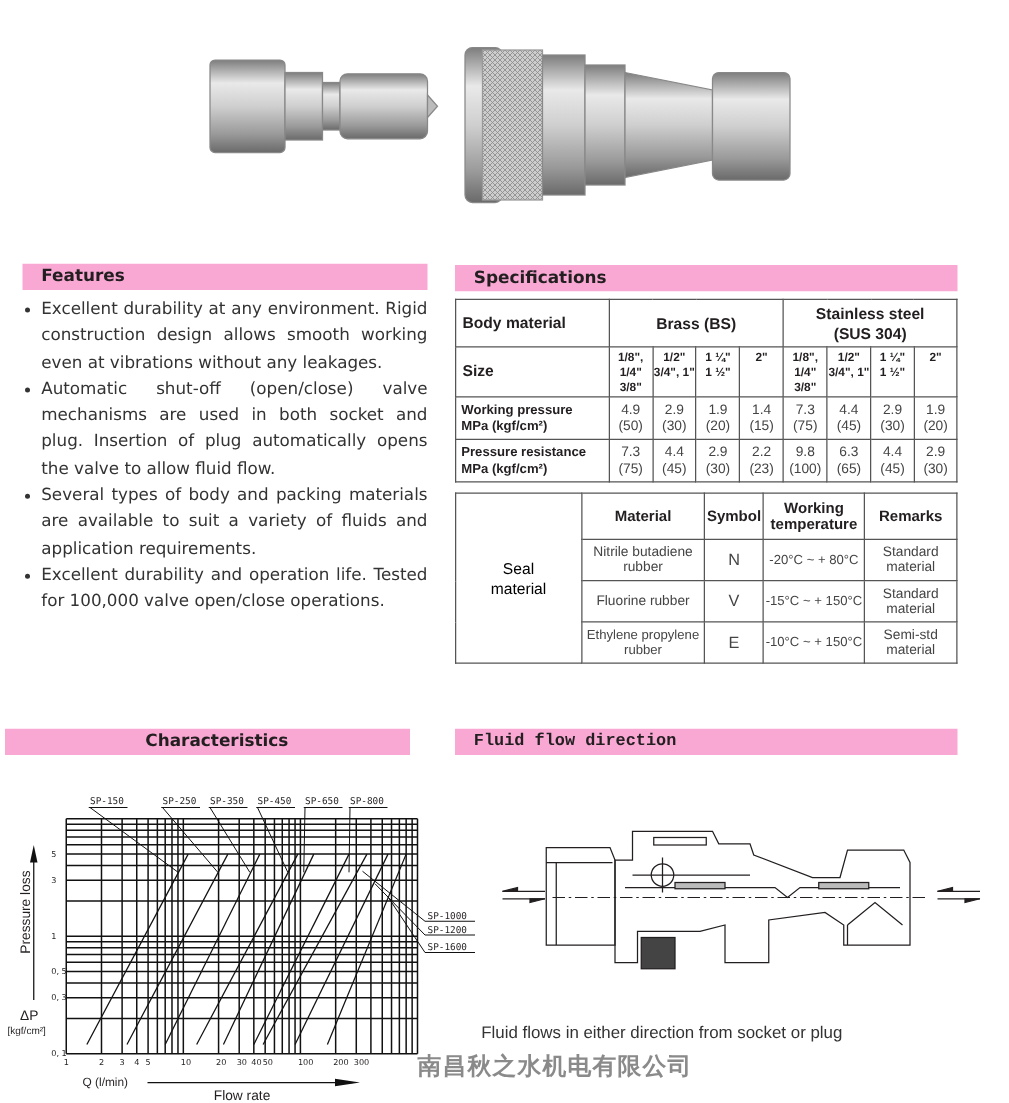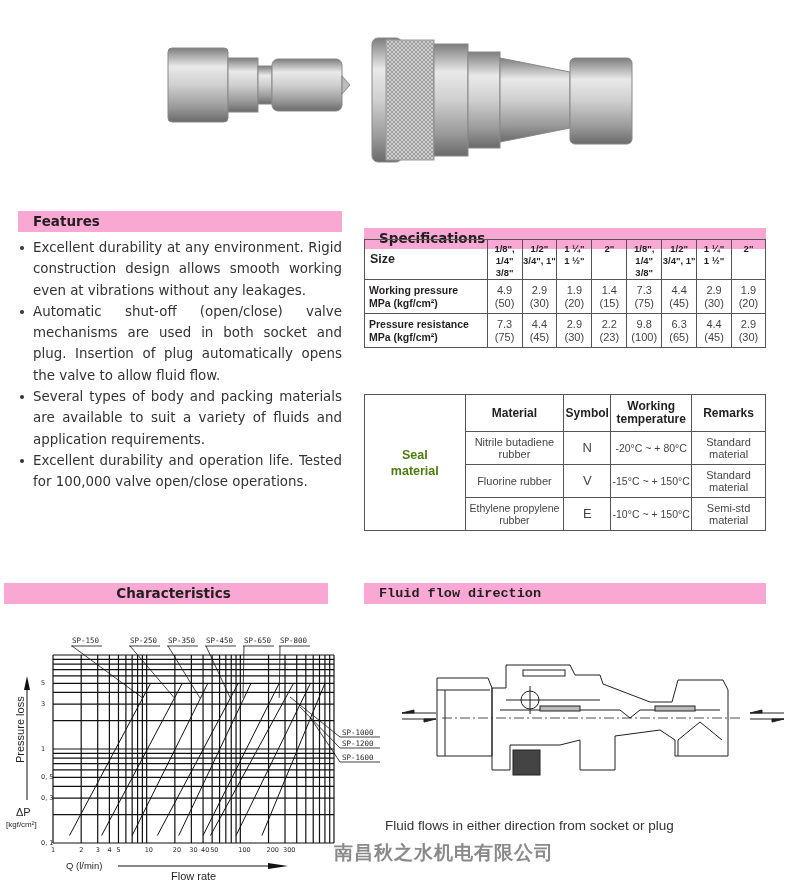--- a/index.html
+++ b/index.html
@@ -29,21 +29,21 @@
   .spec1 { left: 364px; top: 239px; width: 402px; }
   .spec1 td { font-size: 11px; line-height: 13px; color: #444; }
   .spec1 td.hd { font-weight: bold; font-size: 12.5px; color: #231f20; text-align: left; padding-left: 5px; }
   .spec1 td.grp { font-weight: bold; font-size: 12.5px; color: #231f20; line-height: 16px; }
   .spec1 td.sz { font-weight: bold; font-size: 9.5px; line-height: 12px; color: #231f20; vertical-align: top; padding-top: 3px; }
   .spec1 td.rowlbl { font-weight: bold; font-size: 10.5px; line-height: 12.5px; text-align: left; padding-left: 4px; color: #231f20; }
 
   .spec2 { left: 364px; top: 394px; width: 402px; }
   .spec2 td { font-size: 11px; line-height: 12px; color: #444; }
   .spec2 td.hd { font-weight: bold; font-size: 12px; color: #231f20; line-height: 13px; }
-  .spec2 td.seal { font-weight: bold; font-size: 12.5px; color: #4d7c0f; line-height: 16px; }
+  .spec2 td.seal { font-weight: normal; font-size: 12.5px; color: #000000; line-height: 16px; }
 
   .chart-wrap { position: absolute; left: 0; top: 630px; width: 370px; height: 252px; }
   .flow-wrap { position: absolute; left: 380px; top: 650px; width: 410px; height: 160px; }
   .caption { position: absolute; left: 385px; top: 818px; font-size: 13.5px; color: #333; font-family: "Liberation Sans", sans-serif; }
   .watermark { position: absolute; left: 334px; top: 840px; font-size: 19px; font-weight: bold; color: #8a8a8a; letter-spacing: 1px; font-family: "DejaVu Sans", sans-serif; }
 </style>
 </head>
 <body>
 
 <svg class="photo" viewBox="0 0 480 140">
@@ -82,37 +82,45 @@
 <div class="section-bar" style="left:18px; top:211px; width:324px;">
   <span>Features</span>
 </div>
 <ul class="features">
   <li>Excellent durability at any environment. Rigid construction design allows smooth working even at vibrations without any leakages.</li>
   <li>Automatic shut-off (open/close) valve mechanisms are used in both socket and plug. Insertion of plug automatically opens the valve to allow fluid flow.</li>
   <li>Several types of body and packing materials are available to suit a variety of fluids and application requirements.</li>
   <li>Excellent durability and operation life. Tested for 100,000 valve open/close operations.</li>
 </ul>
 
-<div class="section-bar" style="left:364px; top:228px; width:402px;">
+<div class="section-bar" style="left:364px; top:212px; width:402px;">
   <span>Specifications</span>
 </div>
 
 <table class="spec spec1">
   <colgroup>
     <col style="width:123px">
       <col style="width:35px">
       <col style="width:35px">
       <col style="width:35px">
       <col style="width:35px">
       <col style="width:35px">
       <col style="width:35px">
       <col style="width:35px">
       <col style="width:34px">
   </colgroup>
   <tbody>
+      <tr style="height:38px">
+    <td class="hd">Body material</td>
+    <td class="grp" colspan="4">Brass (BS)</td>
+    <td class="grp" colspan="4">
+      <div>Stainless steel</div>
+      <div>(SUS 304)</div>
+    </td>
+  </tr>
   <tr style="height:36px">
     <td class="hd">Size</td>
     <td class="sz">
           <div>1/8", 1/4"</div>
           <div>3/8"</div>
         </td>
     <td class="sz">
           <div>1/2"</div>
           <div>3/4", 1"</div>
         </td>

